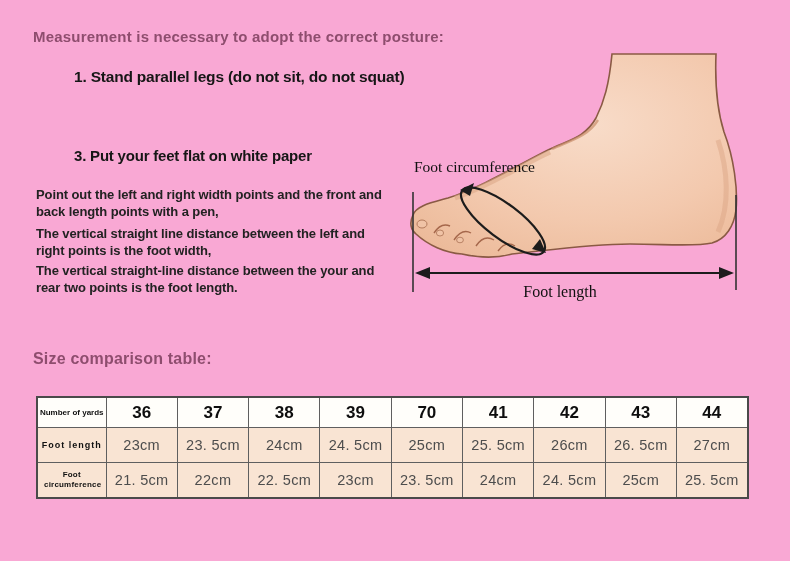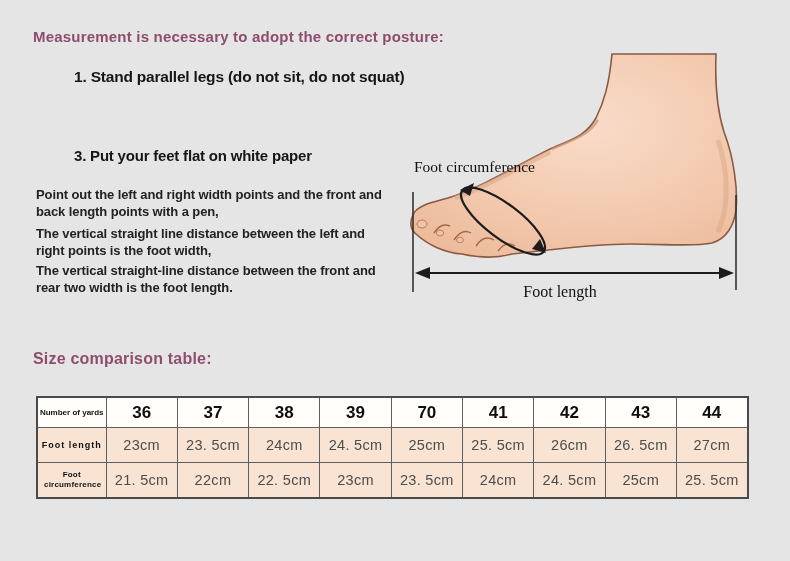--- a/index.html
+++ b/index.html
@@ -1,21 +1,21 @@
 <!DOCTYPE html>
 <html><head>
 <meta charset="utf-8">
 <style>
   html,body{margin:0;padding:0;}
   body{
     width:790px;height:561px;background:#ffffff;
     font-family:"Liberation Sans", sans-serif;
     color:#1a1a1a; overflow:hidden;
   }
-  .page{position:relative;width:790px;height:561px;background:#e5e5e5;}
+  .page{position:relative;width:790px;height:561px;background:#f9a8d4;}
 
   .main-title{
     position:absolute;left:33px;top:28px;
     font-size:15px;font-weight:bold;color:#8e4d6e;letter-spacing:.2px;
   }
   .step{
     position:absolute;left:38px;
     font-weight:bold;color:#161616;letter-spacing:-.2px;margin-left:36px;
   }
   .step-1{top:68px;font-size:15.5px;}
@@ -64,21 +64,21 @@
 
 <div class="page">
 
   <div class="main-title">Measurement is necessary to adopt the correct posture:</div>
 
   <div class="step step-1">1. Stand parallel legs (do not sit, do not squat)</div>
   <div class="step step-3">3. Put your feet flat on white paper</div>
 
   <div class="note note-1">Point out the left and right width points and the front and back length points with a pen,</div>
   <div class="note note-2">The vertical straight line distance between the left and right points is the foot width,</div>
-  <div class="note note-3">The vertical straight-line distance between the front and rear two width is the foot length.</div>
+  <div class="note note-3">The vertical straight-line distance between the your and rear two points is the foot length.</div>
 
   <svg class="foot-figure" viewBox="0 0 390 280" xmlns="http://www.w3.org/2000/svg">
     <defs>
       <radialGradient id="skinGrad" cx="55%" cy="35%" r="85%">
         <stop offset="0%" stop-color="#f8dcc9"></stop>
         <stop offset="55%" stop-color="#f3c9ae"></stop>
         <stop offset="100%" stop-color="#eab694"></stop>
       </radialGradient>
     </defs>
 

